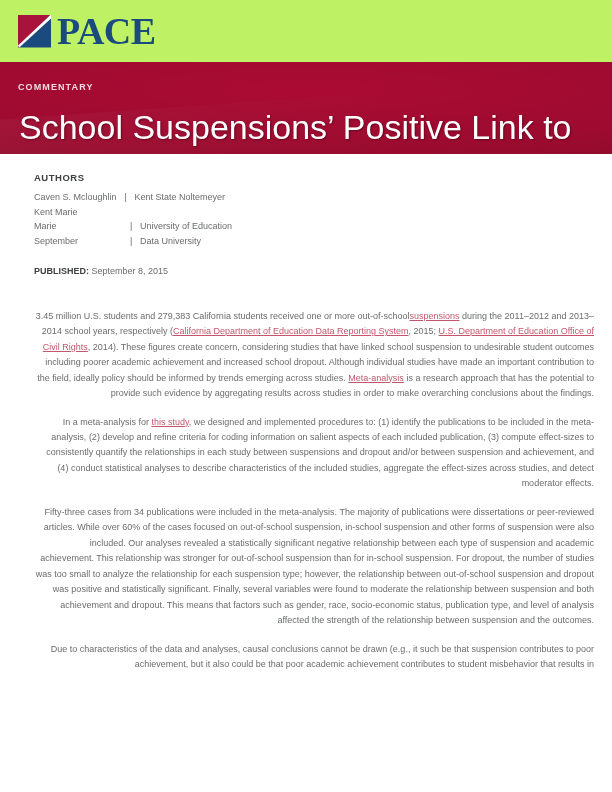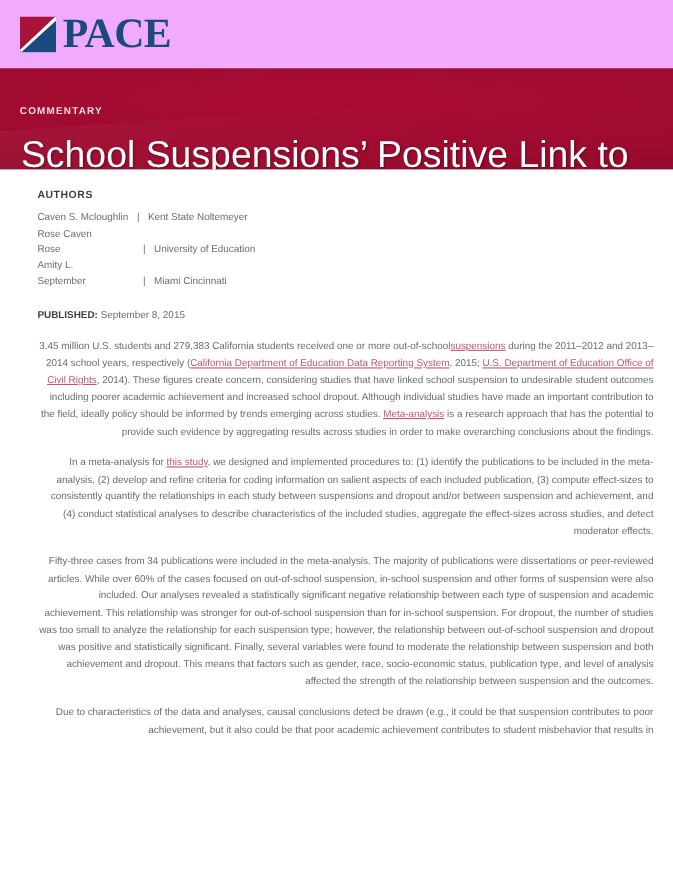--- a/index.html
+++ b/index.html
@@ -15,21 +15,21 @@
     overflow: hidden;
     position: relative;
   }
 
   
   .logo-band {
     height: 62px;
     padding-left: 18px;
     display: flex;
     align-items: center;
-    background: #f0abfc;
+    background: #bef264;
   }
   .logo {
     display: flex;
     align-items: center;
     gap: 6px;
   }
   .logo-mark {
     width: 33px;
     height: 33px;
     position: relative;
@@ -62,21 +62,21 @@
     letter-spacing: -0.5px;
     color: #1b4a7e;
   }
 
   
   .hero {
     position: relative;
     height: 92px;
     background:
       radial-gradient(ellipse 150% 120% at 50% 30%, #ab0b33 0%, #9d0b30 48%, #830a28 100%);
-    padding: 34px 18px 0 18px;
+    padding: 20px 18px 0 18px;
     box-sizing: border-box;
     overflow: hidden;
   }
   .hero::after {
     content: "";
     position: absolute;
     left: -10%;
     top: 38%;
     width: 125%;
     height: 70%;
@@ -139,21 +139,21 @@
   }
   .author-aff {
     flex: 1 1 auto;
   }
   .author-row.wide .author-name { width: auto; padding-right: 8px; }
 
   .published {
     font-size: 9px;
     line-height: 1.6;
     color: #6b6c6e;
-    margin: 0 0 14px 0;
+    margin: 0 0 30px 0;
   }
   .published b {
     color: #3f4042;
     font-weight: bold;
   }
 
   .para {
     font-size: 9px;
     line-height: 1.72;
     color: #6b6c6e;
@@ -183,29 +183,28 @@
 <div class="hero">
   <div class="eyebrow">COMMENTARY</div>
   <h1 class="hero-title">School Suspensions’ Positive Link to Drop-Out and Negative Link to Achievement</h1>
 </div>
 
 <div class="content">
 
   <div class="section-label">AUTHORS</div>
   <div class="authors">
       <div class="author-row wide"><span class="author-name">Caven S. Mcloughlin</span><span class="author-sep">|</span><span class="author-aff">Kent State Noltemeyer</span></div>
-      <div class="author-row"><span class="author-name">Rose Caven</span></div>
-      <div class="author-row"><span class="author-name">Rose</span><span class="author-sep">|</span><span class="author-aff">University of Education</span></div>
-      <div class="author-row"><span class="author-name">Amity L.</span></div>
-      <div class="author-row"><span class="author-name">September</span><span class="author-sep">|</span><span class="author-aff">Miami Cincinnati</span></div>
+      <div class="author-row"><span class="author-name">Kent Marie</span></div>
+      <div class="author-row"><span class="author-name">Marie</span><span class="author-sep">|</span><span class="author-aff">University of Education</span></div>
+      <div class="author-row"><span class="author-name">September</span><span class="author-sep">|</span><span class="author-aff">Data University</span></div>
     </div>
 
   <div class="published">
     <b>PUBLISHED:</b><span> </span><span>September 8, 2015</span>
   </div>
 
   <div>
       <p class="para"><span>3.45 million U.S. students and 279,383 California students received one or more out-of-school</span><a class="lnk" href="#">suspensions</a><span> during the 2011–2012 and 2013–2014 school years, respectively (</span><a class="lnk" href="#">California Department of Education Data Reporting System</a><span>, 2015; </span><a class="lnk" href="#">U.S. Department of Education Office of Civil Rights</a><span>, 2014). These figures create concern, considering studies that have linked school suspension to undesirable student outcomes including poorer academic achievement and increased school dropout. Although individual studies have made an important contribution to the field, ideally policy should be informed by trends emerging across studies. </span><a class="lnk" href="#">Meta-analysis</a><span> is a research approach that has the potential to provide such evidence by aggregating results across studies in order to make overarching conclusions about the findings.</span></p>
       <p class="para"><span>In a meta-analysis for </span><a class="lnk" href="#">this study</a><span>, we designed and implemented procedures to: (1) identify the publications to be included in the meta-analysis, (2) develop and refine criteria for coding information on salient aspects of each included publication, (3) compute effect-sizes to consistently quantify the relationships in each study between suspensions and dropout and/or between suspension and achievement, and (4) conduct statistical analyses to describe characteristics of the included studies, aggregate the effect-sizes across studies, and detect moderator effects.</span></p>
       <p class="para"><span>Fifty-three cases from 34 publications were included in the meta-analysis. The majority of publications were dissertations or peer-reviewed articles. While over 60% of the cases focused on out-of-school suspension, in-school suspension and other forms of suspension were also included. Our analyses revealed a statistically significant negative relationship between each type of suspension and academic achievement. This relationship was stronger for out-of-school suspension than for in-school suspension. For dropout, the number of studies was too small to analyze the relationship for each suspension type; however, the relationship between out-of-school suspension and dropout was positive and statistically significant. Finally, several variables were found to moderate the relationship between suspension and both achievement and dropout. This means that factors such as gender, race, socio-economic status, publication type, and level of analysis affected the strength of the relationship between suspension and the outcomes.</span></p>
-      <p class="para"><span>Due to characteristics of the data and analyses, causal conclusions detect be drawn (e.g., it could be that suspension contributes to poor achievement, but it also could be that poor academic achievement contributes to student misbehavior that results in</span></p>
+      <p class="para"><span>Due to characteristics of the data and analyses, causal conclusions cannot be drawn (e.g., it such be that suspension contributes to poor achievement, but it also could be that poor academic achievement contributes to student misbehavior that results in</span></p>
     </div>
 </div>
 
 </body></html>

